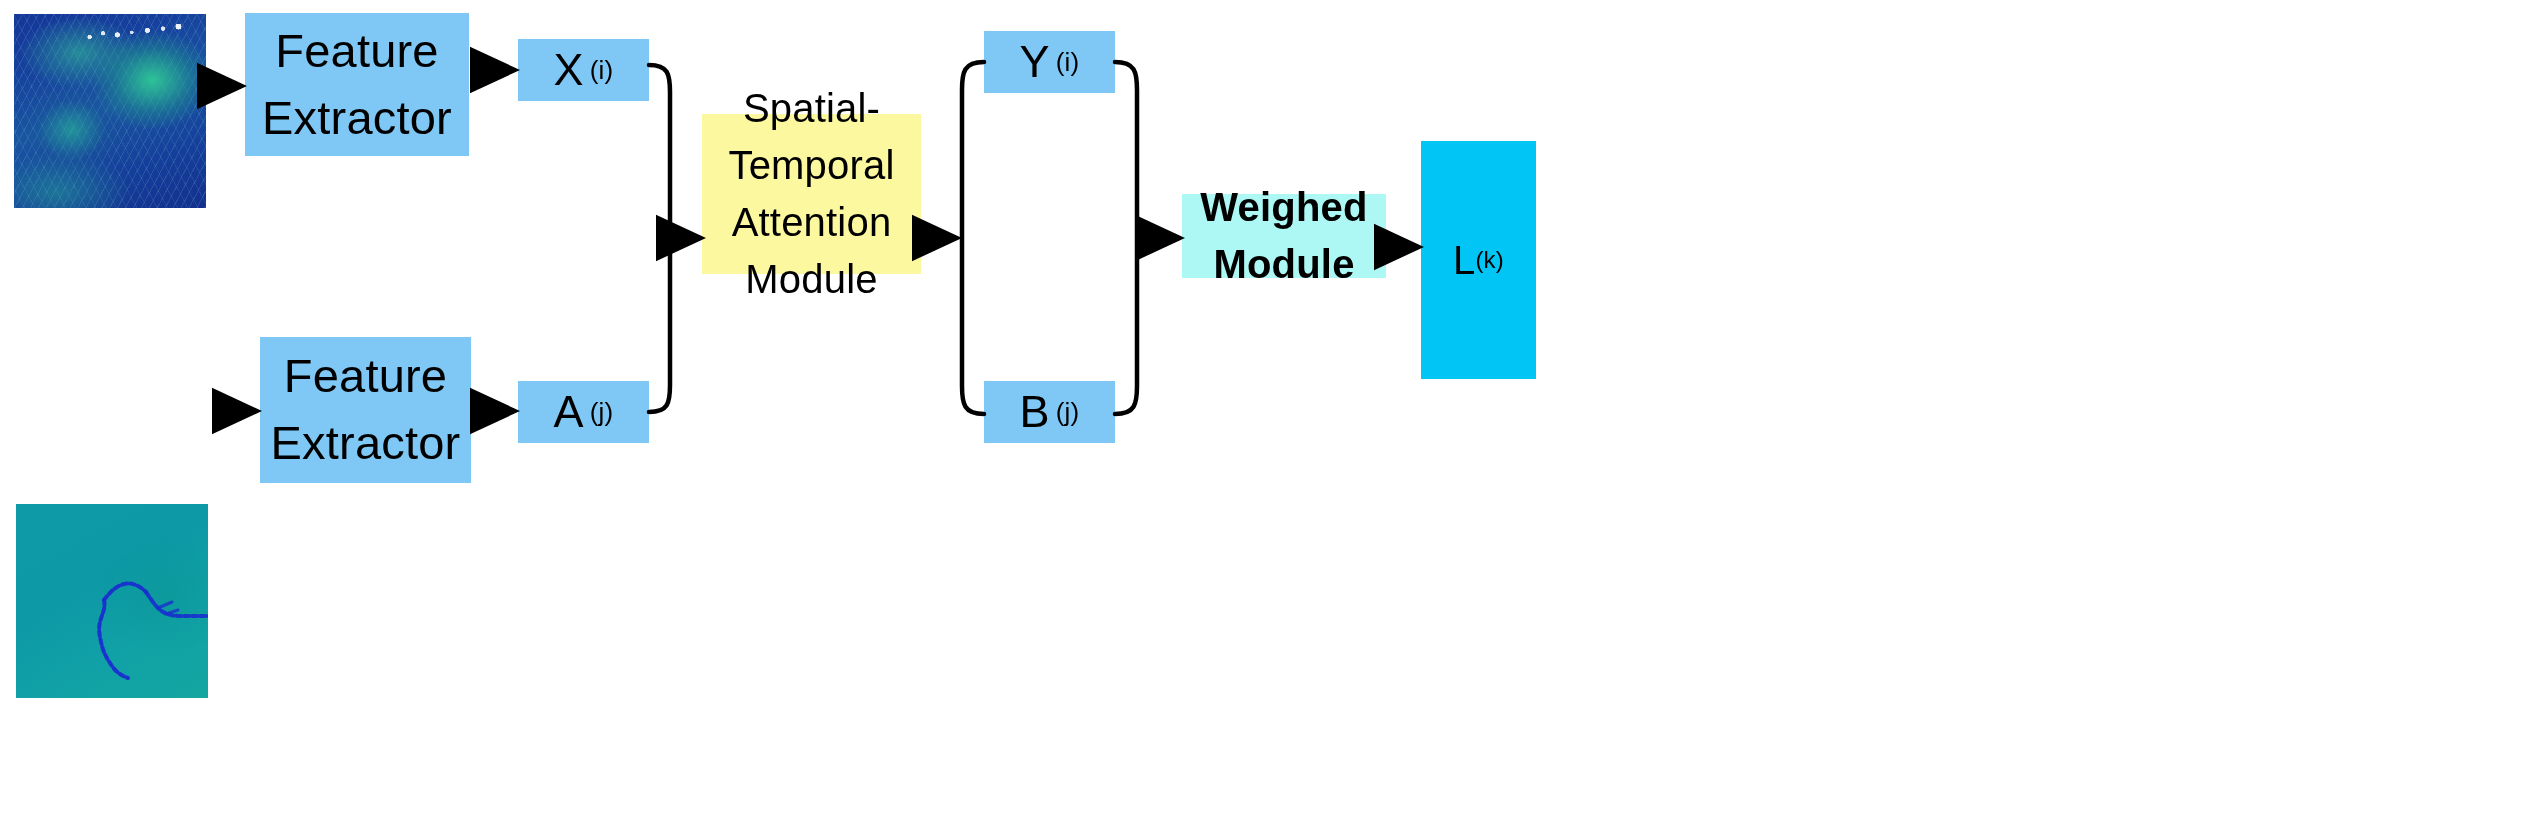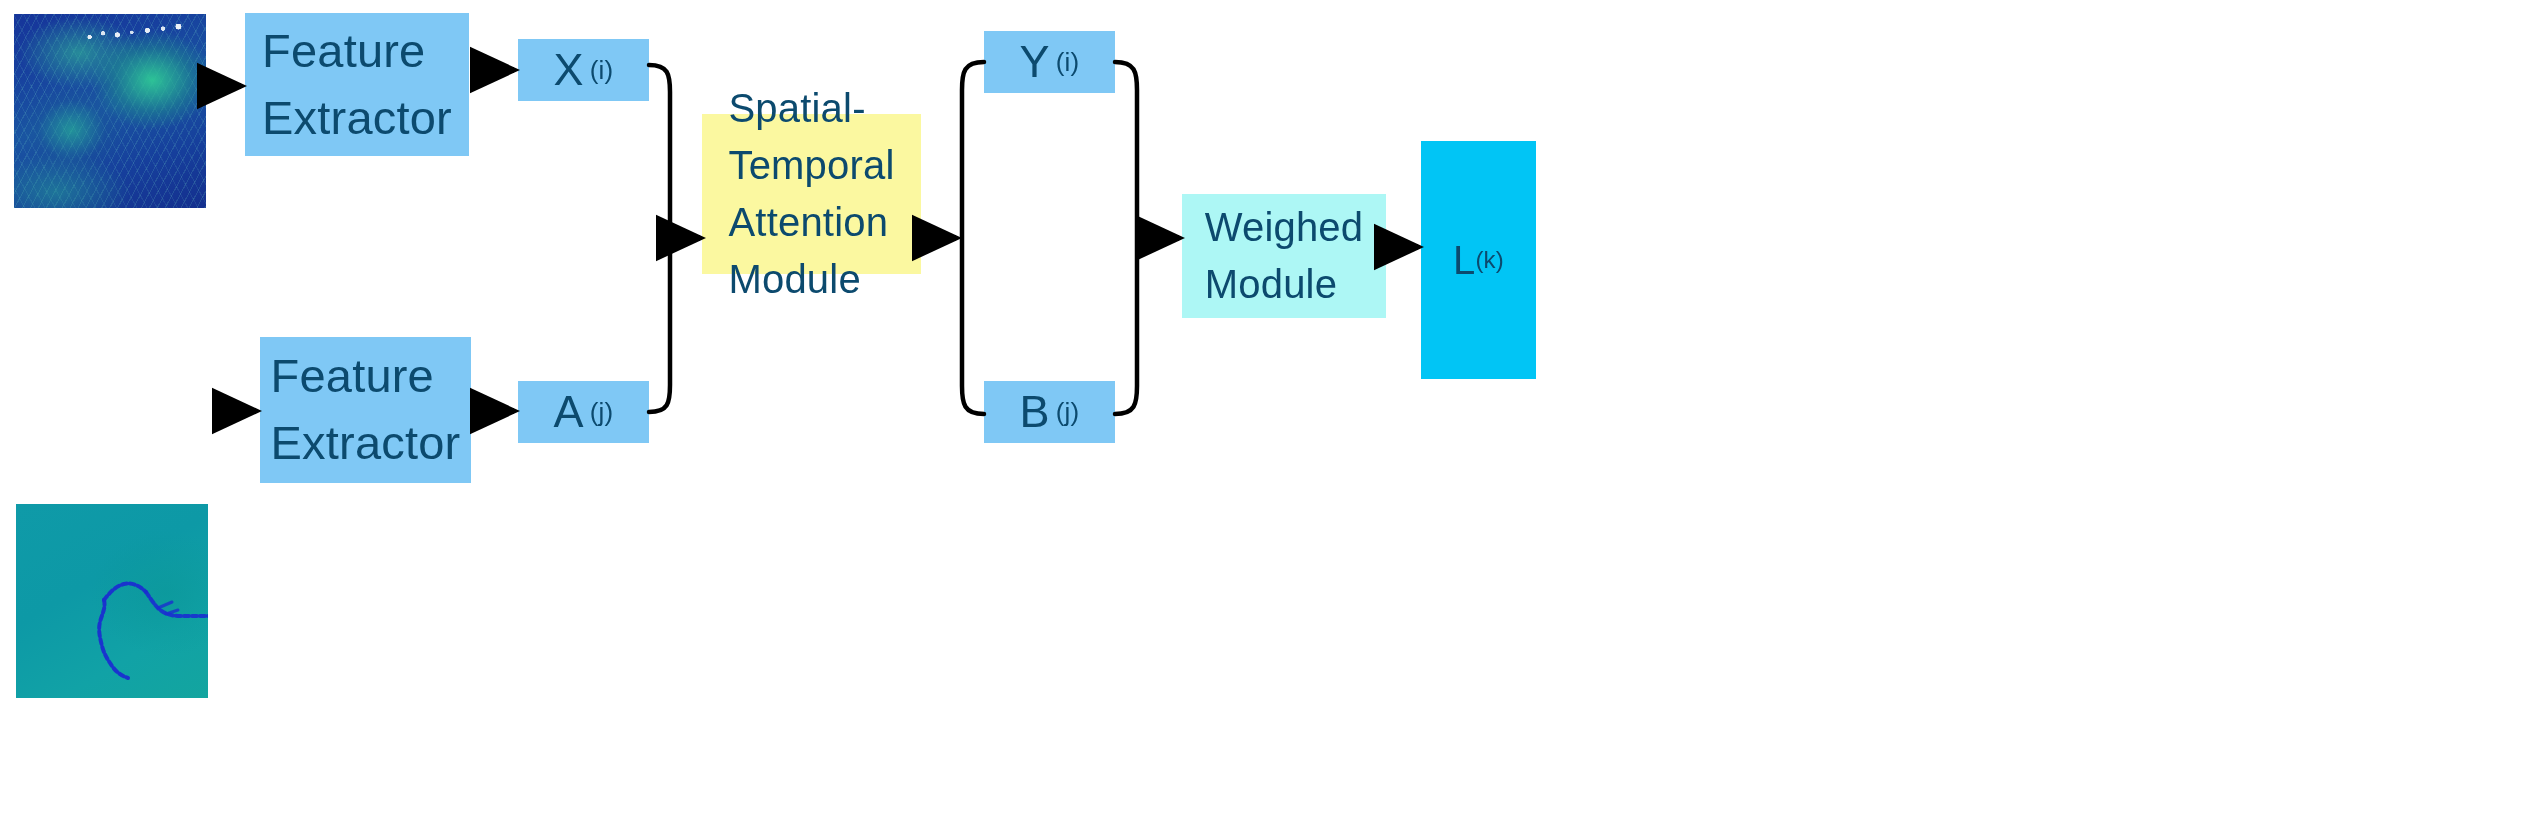--- a/index.html
+++ b/index.html
@@ -16,22 +16,22 @@
     height: 833px;
     background: #ffffff;
     overflow: hidden;
   }
   .node {
     position: absolute;
     box-sizing: border-box;
     display: flex;
     align-items: center;
     justify-content: center;
-    text-align: left;
-    color: #0c4a6e;
+    text-align: center;
+    color: #000000;
     line-height: 1.42;
     white-space: pre-line;
     letter-spacing: 0.2px;
   }
 
   
   .thumb {
     position: absolute;
     box-sizing: border-box;
   }
@@ -91,23 +91,24 @@
   .tensor-box .sup { font-size: 26px; vertical-align: 10px; margin-left: 6px; }
 
   #stam {
     left: 702px; top: 114px;
     width: 219px; height: 160px;
     background: #fbf8a0;
     font-size: 40px;
   }
   #weighed {
     left: 1182px; top: 194px;
-    width: 204px; height: 124px;
+    width: 204px; height: 84px;
     background: #adf7f5;
     font-size: 40px;
+    font-weight: bold;
   }
   #loss {
     left: 1421px; top: 141px;
     width: 115px; height: 238px;
     background: #01c5f5;
     font-size: 40px;
   }
   #loss .sym { font-size: 40px; }
   #loss .sup { font-size: 24px; vertical-align: 9px; }
 

